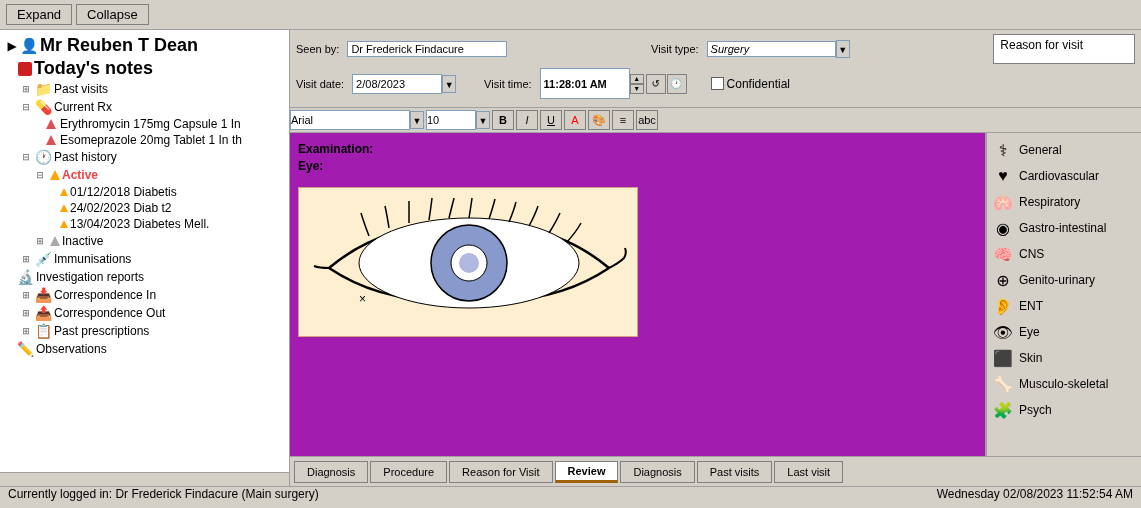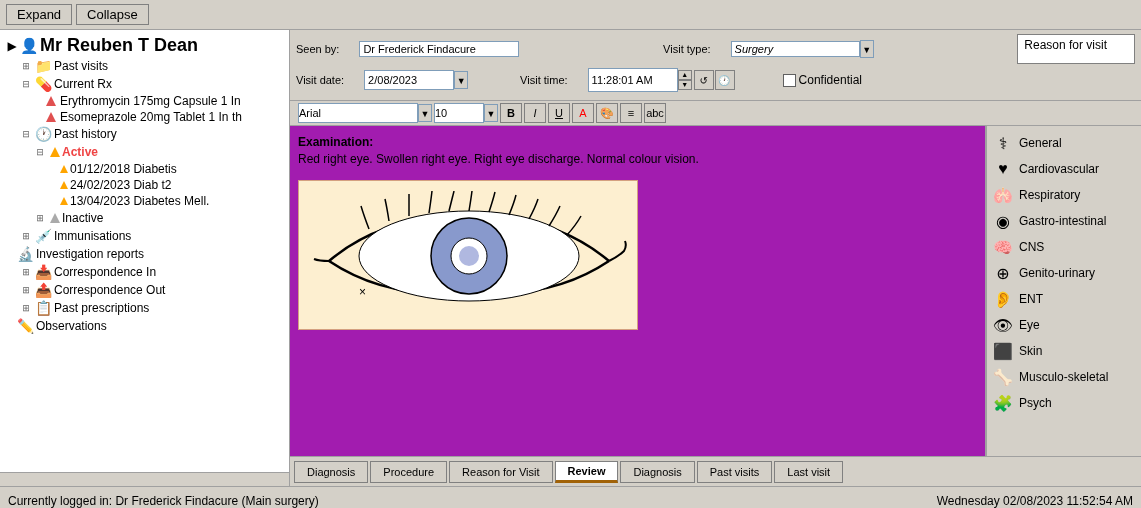--- a/index.html
+++ b/index.html
@@ -22,33 +22,33 @@
     .tree-indent-1 { padding-left: 18px; }
     .tree-indent-2 { padding-left: 32px; }
     .tree-indent-3 { padding-left: 46px; }
     .tree-indent-4 { padding-left: 60px; }
     .tree-icon { width: 16px; height: 16px; margin-right: 2px; display: inline-flex; align-items: center; justify-content: center; flex-shrink: 0; }
     .tree-label { font-size: 12px; }
     .tree-label-bold { font-weight: bold; font-size: 18px; }
     .active-node { color: #ef4444; font-weight: bold; }
 
     
-    .status-bar { height: 22px; background: #d4d0c8; border-top: 1px solid #a0a0a0; display: flex; align-items: flex-end; justify-content: space-between; padding: 0 8px; font-size: 11px; }
+    .status-bar { height: 22px; background: #d4d0c8; border-top: 1px solid #a0a0a0; display: flex; align-items: flex-start; justify-content: space-between; padding: 0 8px; font-size: 11px; }
 
     
     .right-panel { flex: 1; display: flex; flex-direction: column; overflow: hidden; }
-    .visit-row { display: flex; align-items: center; gap: 20px; margin-bottom: 4px; }
+    .visit-row { display: flex; align-items: center; gap: 8px; margin-bottom: 4px; }
     .visit-label { font-size: 11px; color: #000; white-space: nowrap; }
     .visit-input { border: 1px solid #7f9db9; background: white; padding: 1px 3px; font-size: 11px; }
     .dropdown-arrow { display: inline-block; width: 14px; height: 18px; background: #d4d0c8; border: 1px solid #7f9db9; text-align: center; line-height: 18px; font-size: 9px; cursor: pointer; }
     .date-input { width: 90px; height: 20px; border: 1px solid #7f9db9; background: white; font-size: 11px; padding: 1px 3px; }
-    .time-input { width: 90px; height: 24px; border: 1px solid #7f9db9; background: white; font-size: 11px; padding: 1px 3px; }
-
-    
-    .font-toolbar { display: flex; align-items: center; gap: 2px; padding: 2px 8px; background: #d4d0c8; border-bottom: 1px solid #a0a0a0; }
+    .time-input { width: 90px; height: 31px; border: 1px solid #7f9db9; background: white; font-size: 11px; padding: 1px 3px; font-weight: bold; }
+
+    
+    .font-toolbar { display: flex; align-items: center; gap: 2px; padding: 2px 0; background: #d4d0c8; border-bottom: 1px solid #a0a0a0; }
     .font-select { width: 120px; height: 20px; border: 1px solid #7f9db9; background: white; font-size: 11px; }
     .size-select { width: 50px; height: 20px; border: 1px solid #7f9db9; background: white; font-size: 11px; }
     .format-btn { width: 22px; height: 20px; background: #d4d0c8; border: 1px solid #808080; cursor: pointer; font-size: 11px; text-align: center; line-height: 18px; }
 
     
     .main-content { display: flex; flex: 1; overflow: hidden; }
 
     
     .text-area { flex: 1; background: #a21caf; overflow-y: auto; padding: 8px; border-right: 1px solid #a0a0a0; }
     .examination-text { font-size: 12px; line-height: 1.4; }
@@ -85,20 +85,24 @@
 
     <div class="left-panel">
       <div class="tree-area">
 
         <div class="tree-item tree-indent-0">
           <span class="tree-icon">▶</span>
           <span class="tree-icon" style="font-size:15px;">👤</span>
           <span class="tree-label tree-label-bold">Mr Reuben T Dean</span>
         </div>
 
+        <div class="tree-item tree-indent-1">
+          <span class="tree-icon" style="background:#cc2020;width:14px;height:14px;display:inline-block;border-radius:2px;"></span>
+          <span class="tree-label tree-label-bold">Today's notes</span>
+        </div>
 
         <div class="tree-item tree-indent-1">
           <span class="tree-icon" style="font-size:9px;color:#666;">⊞</span>
           <span class="tree-icon" style="color:#c8a030;font-size:14px;">📁</span>
           <span class="tree-label">Past visits</span>
         </div>
 
         <div class="tree-item tree-indent-1">
           <span class="tree-icon" style="font-size:9px;color:#666;">⊟</span>
           <span class="tree-icon" style="font-size:14px;">💊</span>
@@ -242,21 +246,21 @@
         <button class="format-btn">🎨</button>
         <button class="format-btn">≡</button>
         <button class="format-btn">abc</button>
       </div>
 
       <div class="main-content">
 
         <div class="text-area">
           <div class="examination-text">
             <p><span class="exam-bold">Examination:</span></p>
-            <p>Red right eye. Swollen right  eye. Right eye discharge. Normal colour vision.</p>
+            <p><span class="exam-bold">Eye:</span></p>
           </div>
 
           
           <div style="margin:12px 0;background:#fdefd0;border:1px solid #d4a080;padding:10px;display:inline-block;width:340px;height:150px;">
             <svg width="320" height="130" viewBox="0 0 320 130">
 
               <path d="M 20 70 Q 80 20 160 30 Q 240 20 300 70" stroke="black" stroke-width="2.5" fill="none"></path>
 
               <path d="M 20 70 Q 80 110 160 100 Q 240 110 300 70" stroke="black" stroke-width="2.5" fill="none"></path>
 

